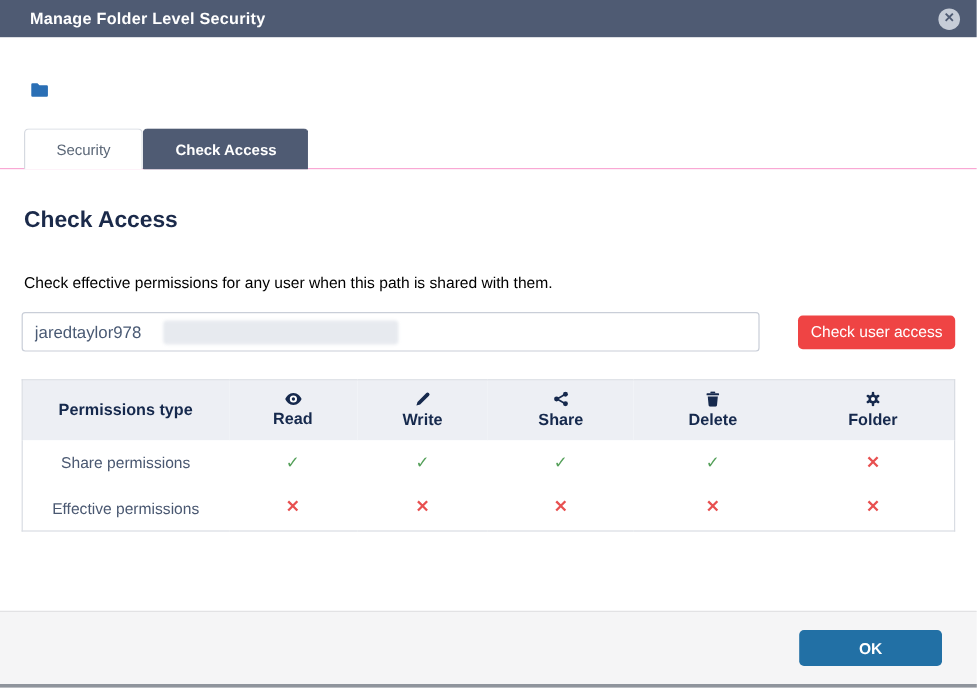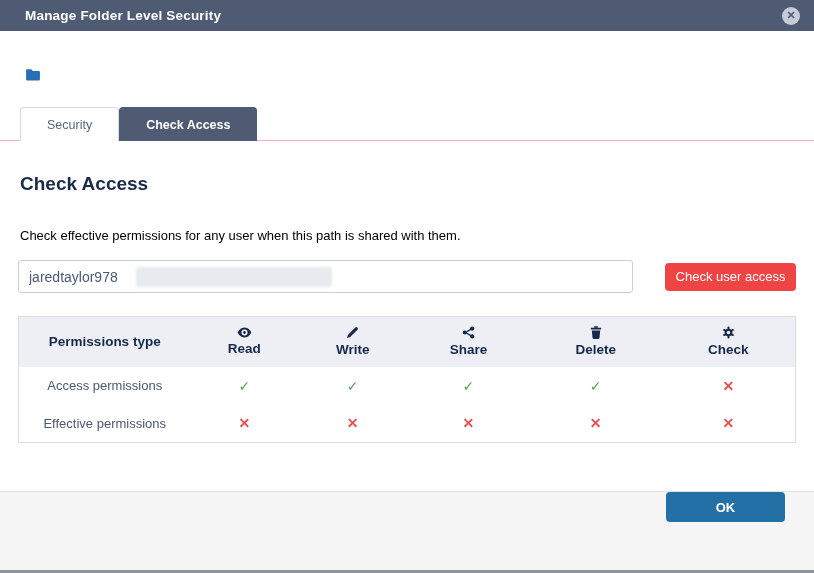--- a/index.html
+++ b/index.html
@@ -103,22 +103,22 @@
   .col-head svg { display: block; }
   .perm-table tbody tr { height: 38px; background: #ffffff; }
   .perm-table td { text-align: center; vertical-align: middle; }
   .perm-table td.row-label { font-size: 13px; color: #4a5871; }
   .mark { font-size: 14px; line-height: 1; display: inline-block; }
   .mark.cross { color: #e85050; font-weight: bold; }
   .mark.check { color: #55a05a; }
 
   
   .footer {
-    height: 79px; background: #f5f5f6; border-top: 1px solid #e2e2e4;
-    display: flex; align-items: flex-start; justify-content: flex-end;
+    height: 61px; background: #f5f5f6; border-top: 1px solid #e2e2e4;
+    display: flex; align-items: center; justify-content: flex-end;
     padding-right: 29px; flex-shrink: 0; padding-left: 35px;
   }
   .ok-btn {
     width: 119px; height: 30px;
     background: #2270a5; color: #ffffff; border: none; border-radius: 4px;
     font-size: 13px; font-weight: bold; font-family: "Liberation Sans", sans-serif;
     cursor: pointer;
   }
 </style>
 </head>
@@ -214,28 +214,28 @@
                 <svg width="13" height="13" viewBox="0 0 14 14">
                   <g fill="#16294d">
                     <rect x="5.9" y="0.5" width="2.2" height="13" rx="1"></rect>
                     <rect x="5.9" y="0.5" width="2.2" height="13" rx="1" transform="rotate(60 7 7)"></rect>
                     <rect x="5.9" y="0.5" width="2.2" height="13" rx="1" transform="rotate(120 7 7)"></rect>
                     <circle cx="7" cy="7" r="4.1"></circle>
                   </g>
                   <circle cx="7" cy="7" r="1.8" fill="#ffffff"></circle>
                 </svg>
               </span>
-              <span>Check</span>
+              <span>Folder</span>
             </div>
           </th>
         </tr>
       </thead>
       <tbody>
           <tr>
-            <td class="row-label">Access permissions</td>
+            <td class="row-label">Share permissions</td>
             <td><span class="mark check">✓</span></td>
             <td><span class="mark check">✓</span></td>
             <td><span class="mark check">✓</span></td>
             <td><span class="mark check">✓</span></td>
             <td><span class="mark cross">✕</span></td>
           </tr>
           <tr>
             <td class="row-label">Effective permissions</td>
             <td><span class="mark cross">✕</span></td>
             <td><span class="mark cross">✕</span></td>

